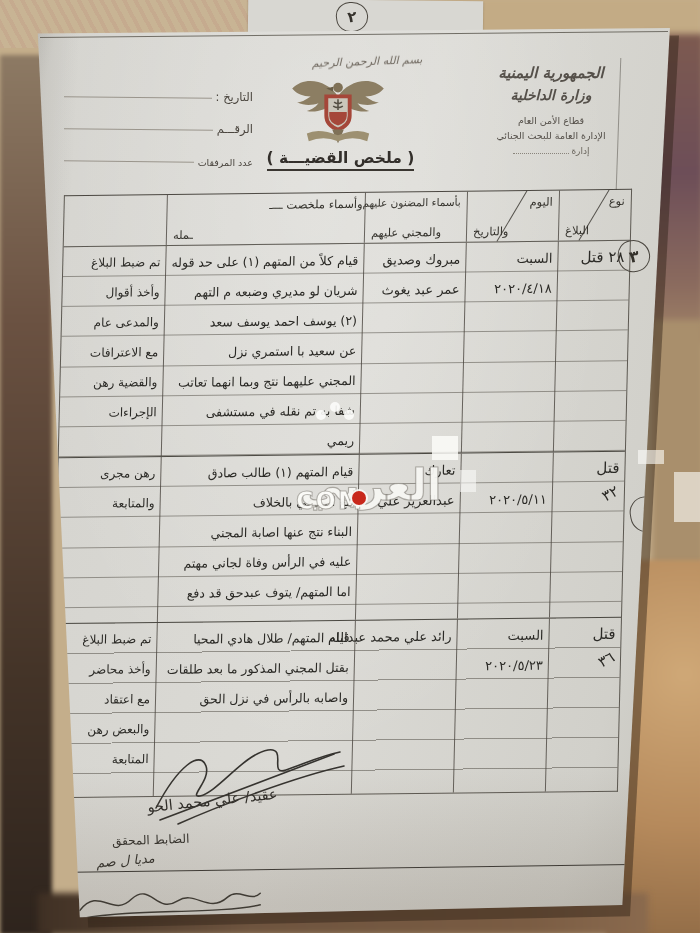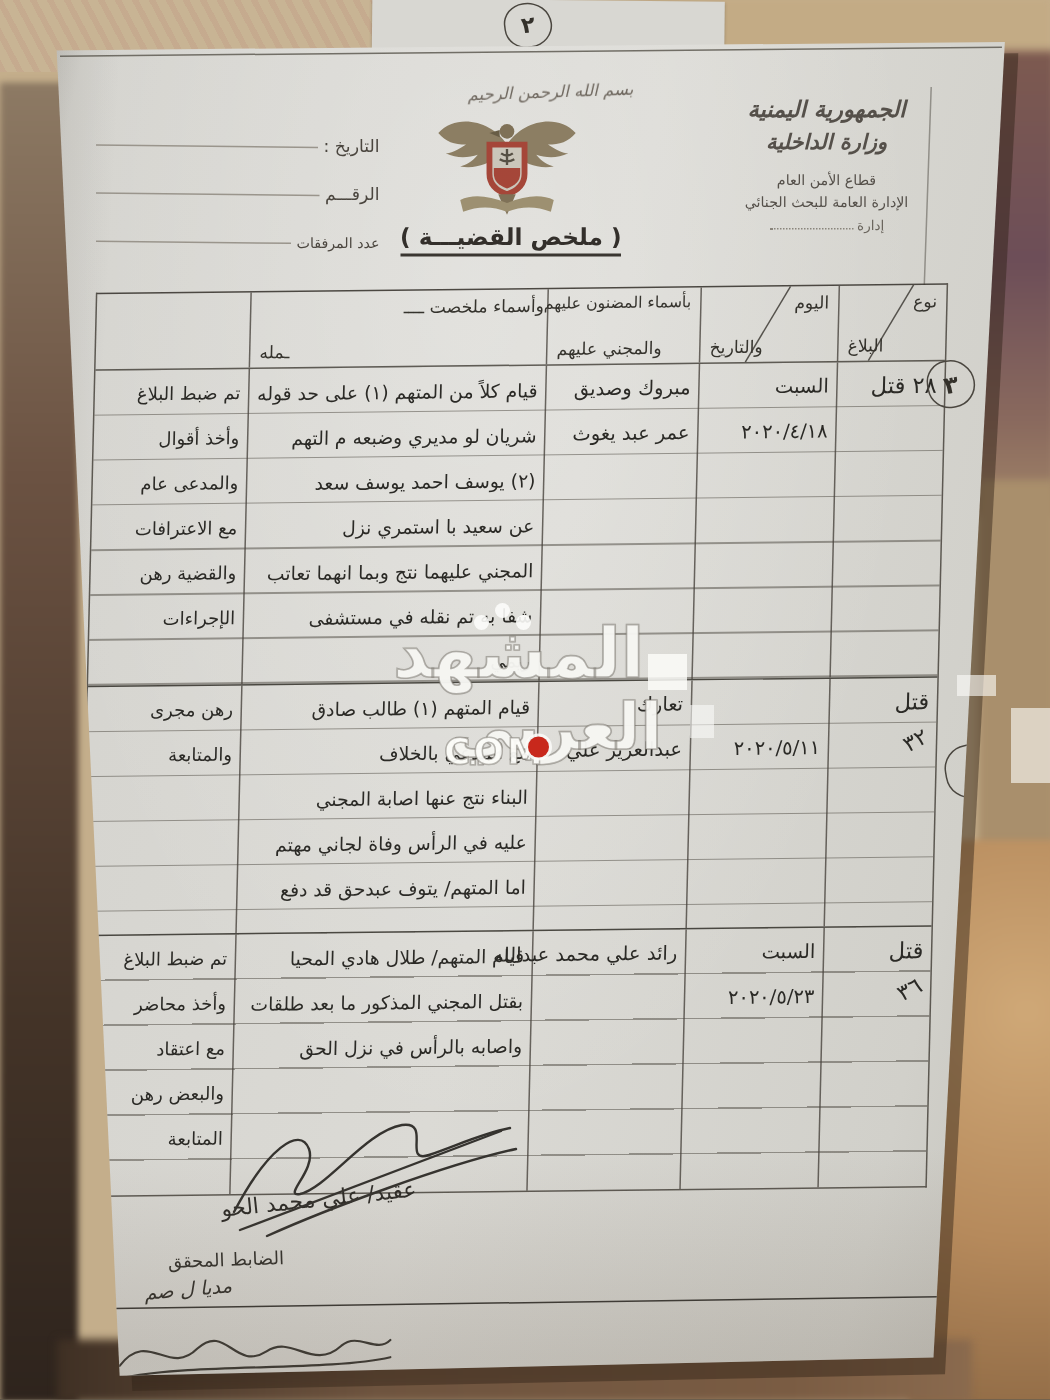--- a/index.html
+++ b/index.html
@@ -310,21 +310,20 @@
 
     <div class="paper-tint"></div>
   </div>
 
   <div class="watermark">
     <div class="wm-dots">
       <span style="left:316px;top:410px"></span>
       <span style="left:330px;top:402px"></span>
       <span style="left:344px;top:410px"></span>
     </div>
-    <div class="wm-word wm-1">المشهد</div>
     <div class="wm-word wm-2">العربي</div>
     <div class="wm-com">COM</div>
     <div class="wm-dot"></div>
     <div class="wm-frag" style="left:432px;top:436px;width:26px;height:24px"></div>
     <div class="wm-frag" style="left:460px;top:470px;width:16px;height:22px;opacity:.7"></div>
     <div class="wm-frag" style="left:638px;top:450px;width:26px;height:14px;opacity:.75"></div>
     <div class="wm-frag" style="left:674px;top:472px;width:26px;height:50px;opacity:.75"></div>
   </div>
 
 </div>

